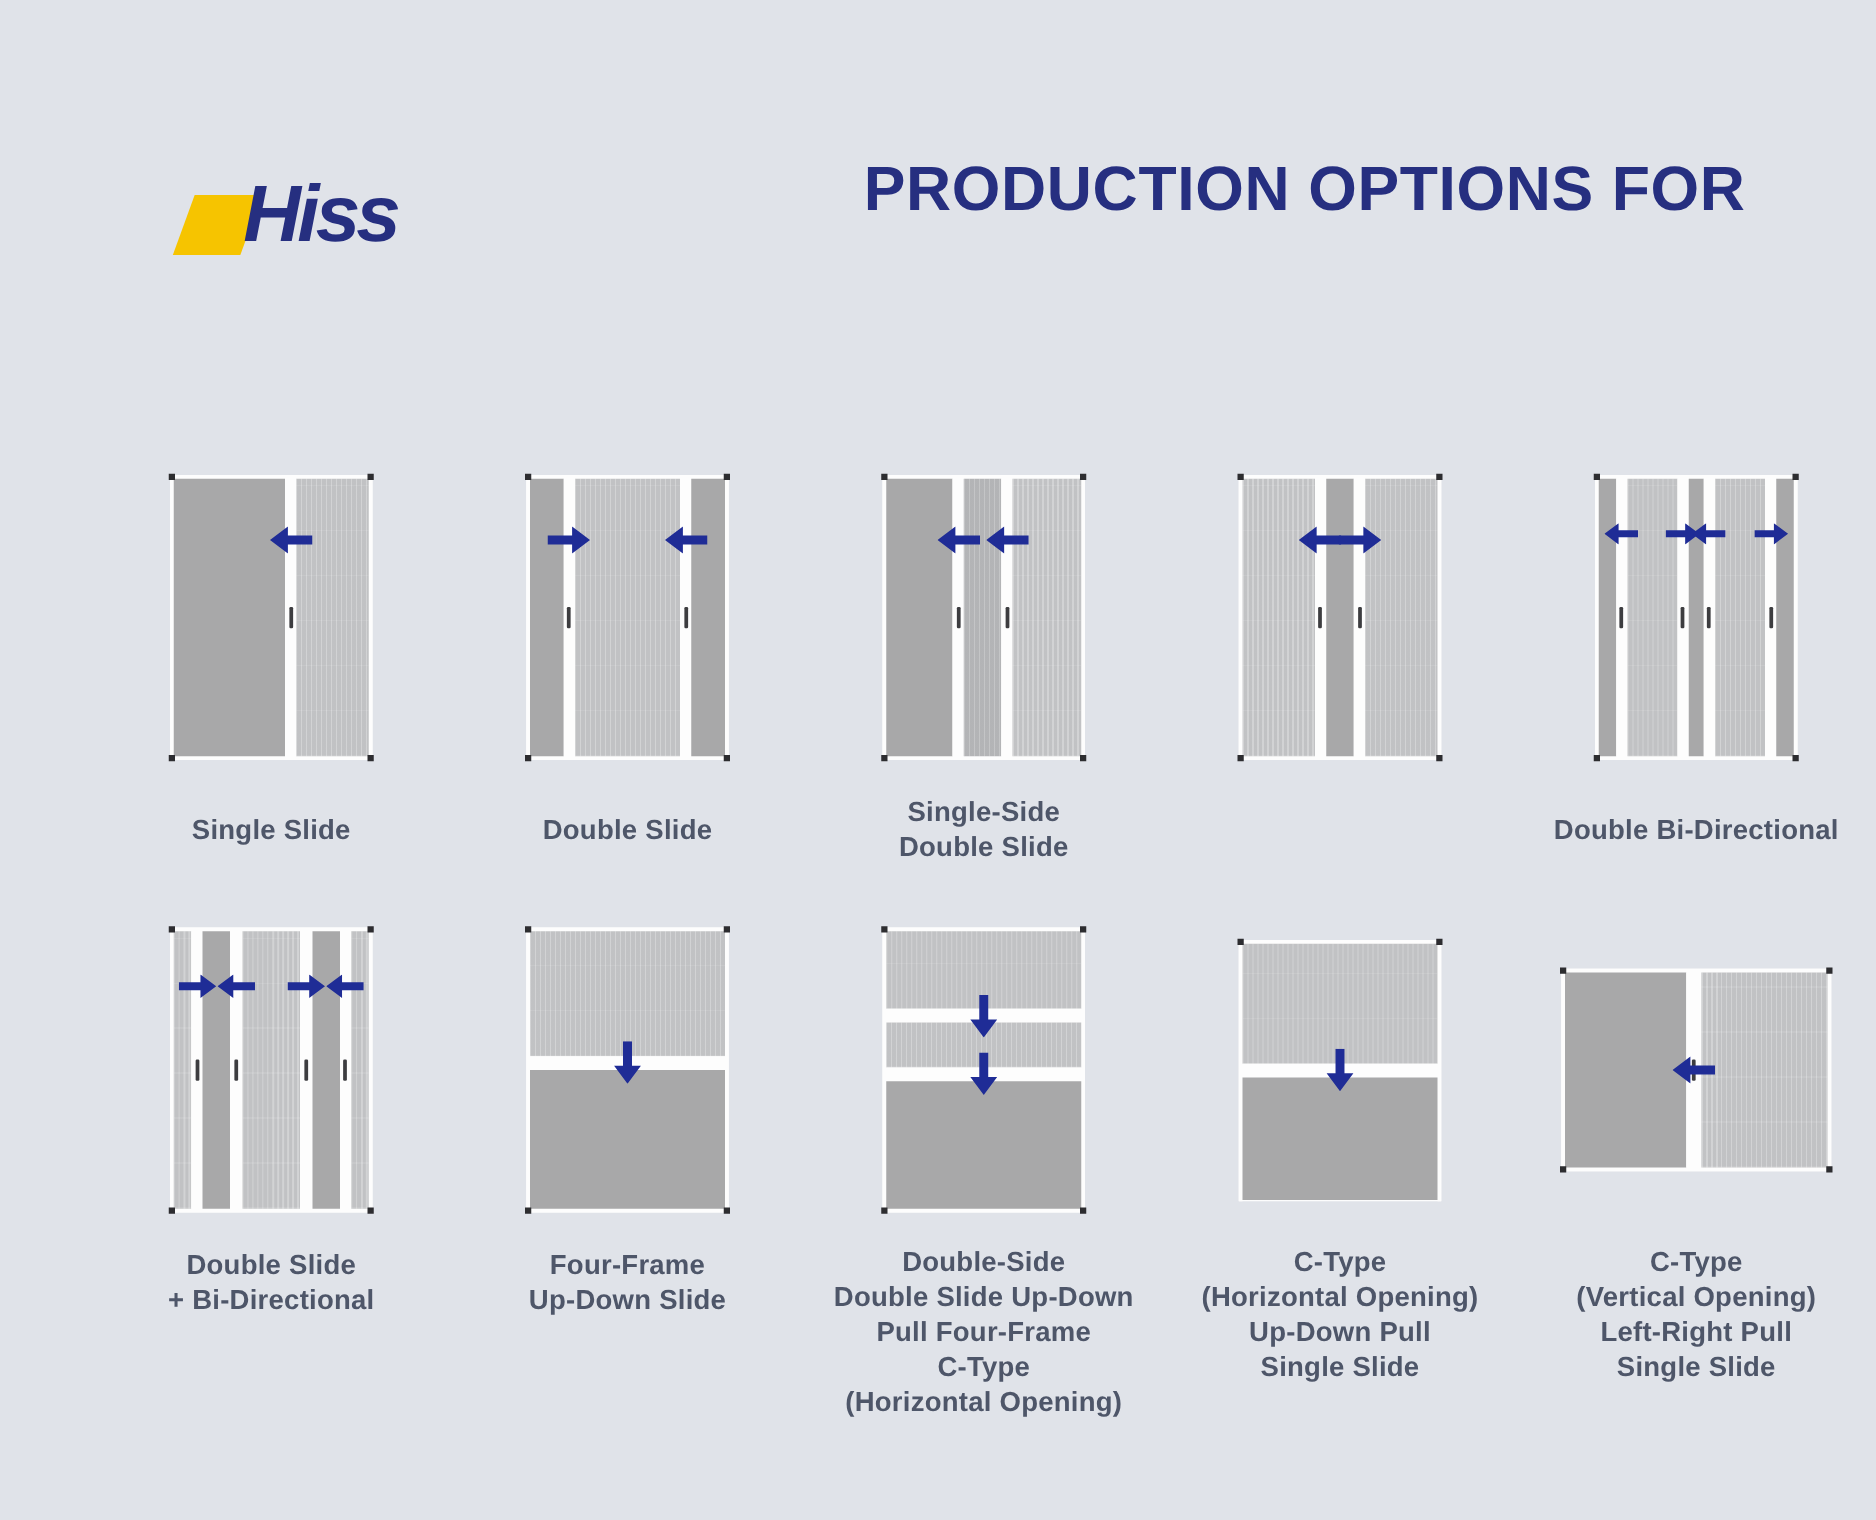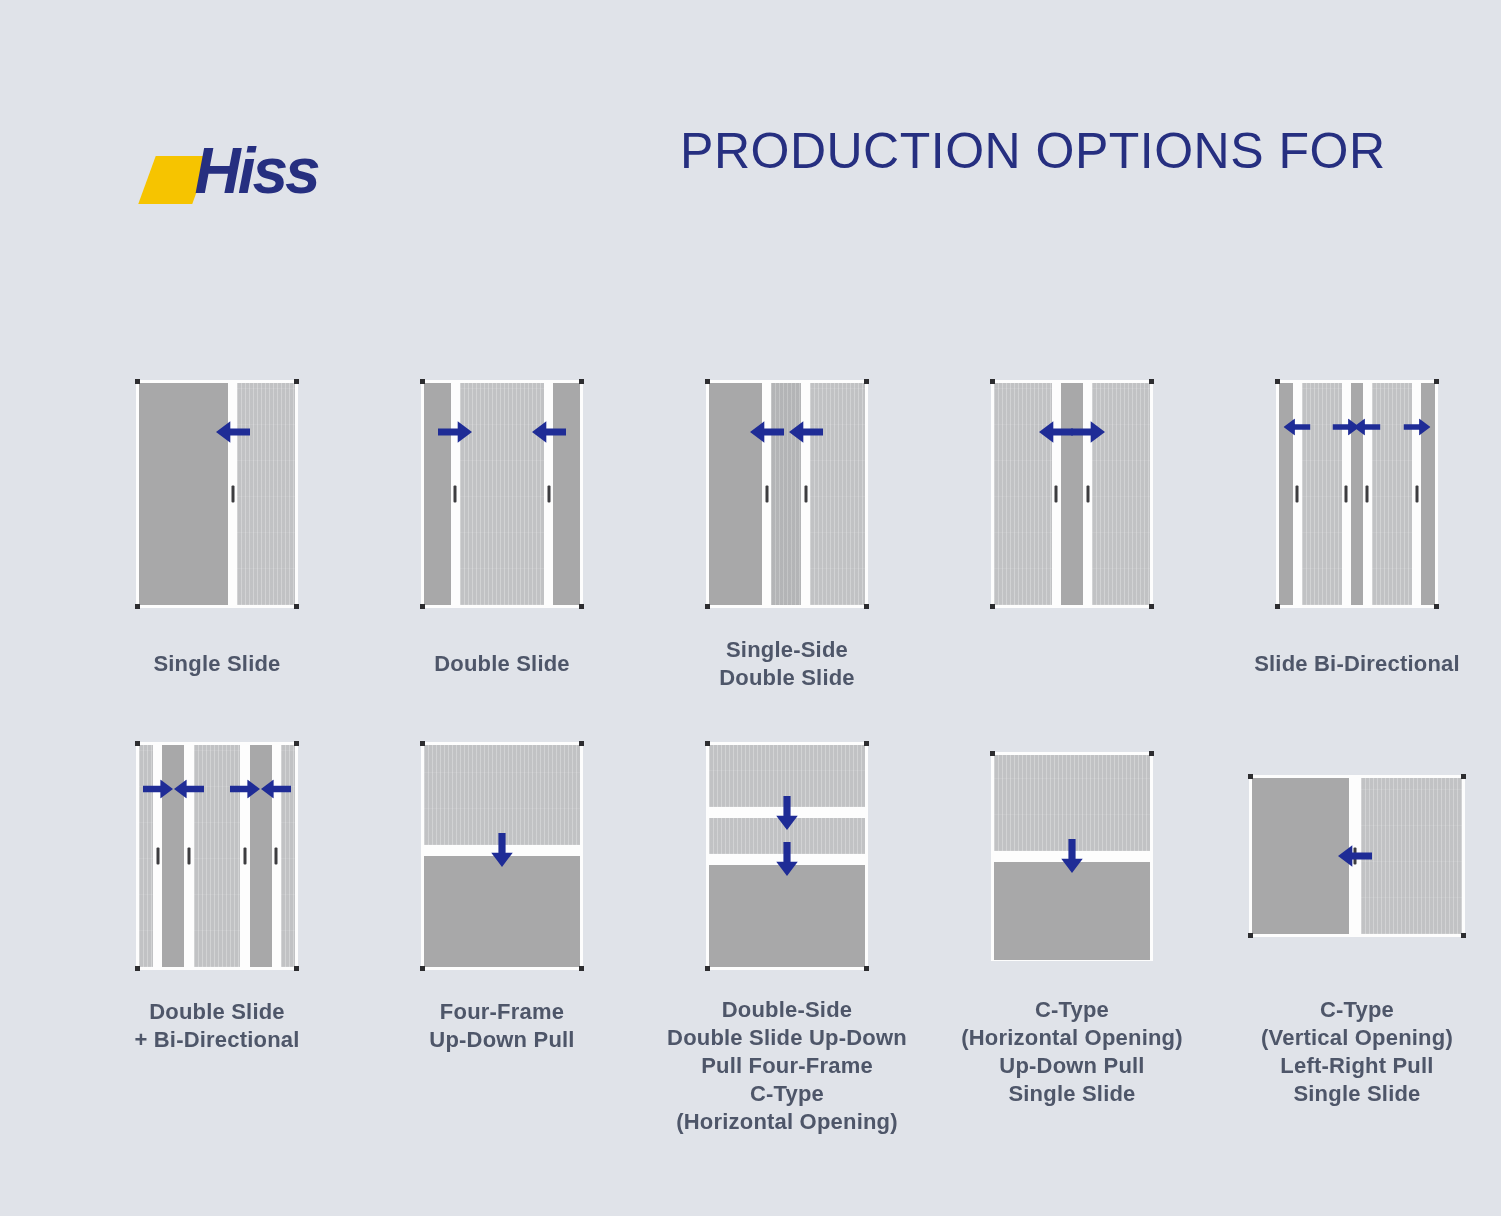--- a/index.html
+++ b/index.html
@@ -5,22 +5,22 @@
   html,body{margin:0;padding:0;}
   body{background:#e0e3e9;font-family:"Liberation Sans",sans-serif;}
   .page{position:relative;width:1452px;height:1216px;background:var(--bg,#e0e3e9);overflow:hidden;margin:0 auto;}
 
   
   .logo{position:absolute;left:112px;top:138px;width:230px;height:80px;}
   .logo-mark{position:absolute;left:10px;top:18px;width:54px;height:48px;
              transform:skewX(-20deg);background:var(--accent,#f6c400);}
   .logo-text{position:absolute;left:58px;top:-4px;font-size:64px;font-weight:bold;font-style:italic;
              letter-spacing:-3px;color:var(--navy,#262f80);}
-  .title{position:absolute;right:91px;top:122px;margin:0;text-align:right;
-         font-size:50px;line-height:59px;font-weight:normal;color:var(--navy,#262f80);letter-spacing:.5px;}
+  .title{position:absolute;right:80px;top:122px;margin:0;text-align:right;
+         font-size:50px;line-height:59px;font-weight:bold;color:var(--navy,#262f80);letter-spacing:.5px;}
   .title span{display:block;}
 
   
   .grid{position:absolute;left:50px;top:380px;display:grid;
         grid-template-columns:repeat(5,285px);row-gap:48px;}
   .cell{display:flex;flex-direction:column;align-items:center;}
   .fig-area{height:228px;display:flex;align-items:center;justify-content:center;width:100%;}
   .lbl-area{margin-top:26px;min-height:60px;display:flex;align-items:center;justify-content:center;width:100%;}
   .lbl{font-size:22px;line-height:28px;font-weight:bold;color:var(--label,#4e5669);
        text-align:center;white-space:pre-line;letter-spacing:.2px;}
@@ -206,21 +206,21 @@
               </div>
               <div class="seg dark" style="flex-basis: 9%;"></div>
             </div>
             <div class="dot tl"></div>
             <div class="dot tr"></div>
             <div class="dot bl"></div>
             <div class="dot br"></div>
           </div>
         </div>
         <div class="lbl-area">
-          <div class="lbl">Slide Bi-Directional</div>
+          <div class="lbl">Double Bi-Directional</div>
         </div>
       </div>
       <div class="cell">
         <div class="fig-area">
           <div class="fig" style="width: 162px; height: 228px;">
             <div class="inner v">
               <div class="seg mesh" style="flex-basis: 9%;"></div>
               <div class="seg rail" style="flex-basis: 6%;">
                 <div class="handle"></div>
                 <div class="arrow" style="top: 20%;"><svg viewBox="0 0 38 24" width="30" height="19">
@@ -274,21 +274,21 @@
               <div class="seg dark" style="flex-basis: 50%;"></div>
             </div>
             <div class="dot tl"></div>
             <div class="dot tr"></div>
             <div class="dot bl"></div>
             <div class="dot br"></div>
           </div>
         </div>
         <div class="lbl-area">
           <div class="lbl">Four-Frame
-Up-Down Pull</div>
+Up-Down Slide</div>
         </div>
       </div>
       <div class="cell">
         <div class="fig-area">
           <div class="fig" style="width: 162px; height: 228px;">
             <div class="inner h">
               <div class="seg mesh" style="flex-basis: 28%;"></div>
               <div class="seg rail" style="flex-basis: 5%;">
                 <div class="arrow" style="top: 50%;"><svg viewBox="0 0 24 38" width="22" height="34">
                     <polygon points="12,38 0,22 8,22 8,0 16,0 16,22 24,22" fill="#1f2c96"></polygon>

